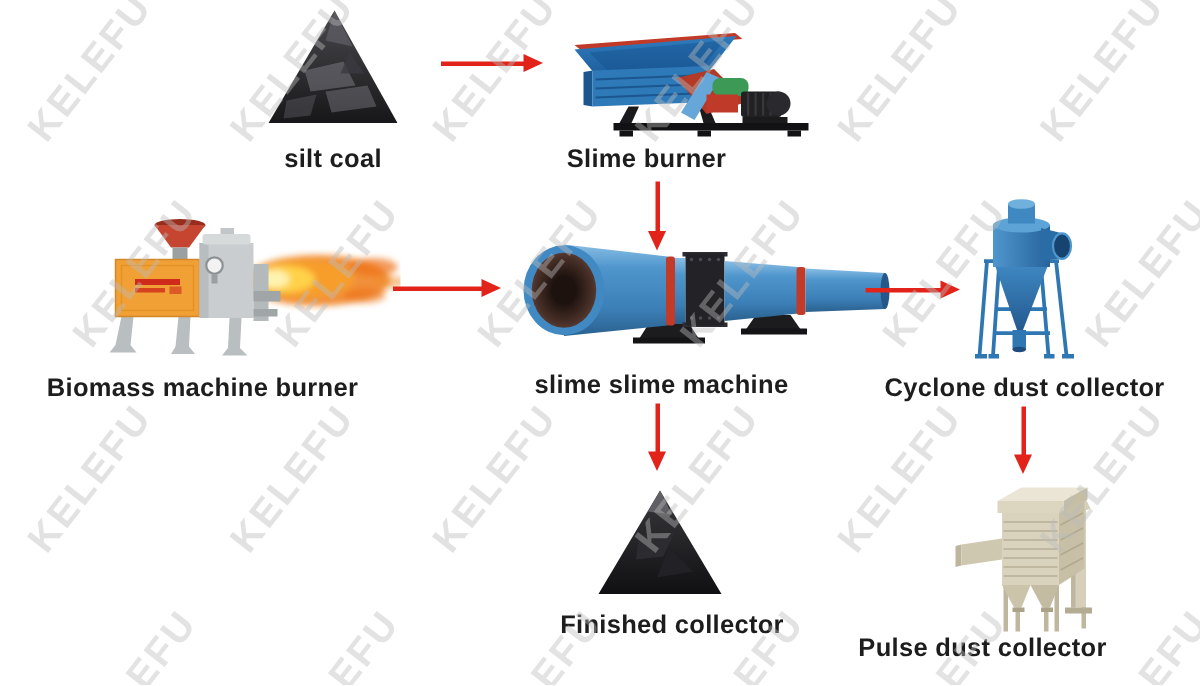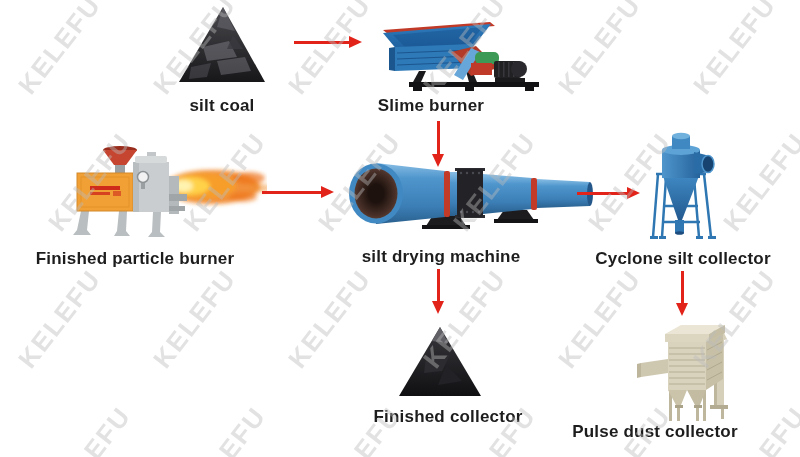--- a/index.html
+++ b/index.html
@@ -257,23 +257,23 @@
       <div class="shaft"></div>
       <div class="head"></div>
     </div>
   <div class="arrow arrow-down" style="left:676px;top:271px;height:45px">
       <div class="shaft"></div>
       <div class="head"></div>
     </div>
 
   <div class="node-label" style="left:222px;top:96px">silt coal</div>
   <div class="node-label" style="left:431px;top:96px">Slime burner</div>
-  <div class="node-label" style="left:135px;top:249px">Finished particle burner</div>
-  <div class="node-label" style="left:441px;top:247px">silt drying machine</div>
-  <div class="node-label" style="left:683px;top:249px">Cyclone silt collector</div>
+  <div class="node-label" style="left:135px;top:249px">Biomass machine burner</div>
+  <div class="node-label" style="left:441px;top:247px">slime slime machine</div>
+  <div class="node-label" style="left:683px;top:249px">Cyclone dust collector</div>
   <div class="node-label" style="left:448px;top:407px">Finished collector</div>
   <div class="node-label" style="left:655px;top:422px">Pulse dust collector</div>
 
   <div class="watermark-layer">
       <span class="wm" style="left: 60px; top: 45px;">KELEFU</span>
       <span class="wm" style="left: 195px; top: 45px;">KELEFU</span>
       <span class="wm" style="left: 330px; top: 45px;">KELEFU</span>
       <span class="wm" style="left: 465px; top: 45px;">KELEFU</span>
       <span class="wm" style="left: 600px; top: 45px;">KELEFU</span>
       <span class="wm" style="left: 735px; top: 45px;">KELEFU</span>

